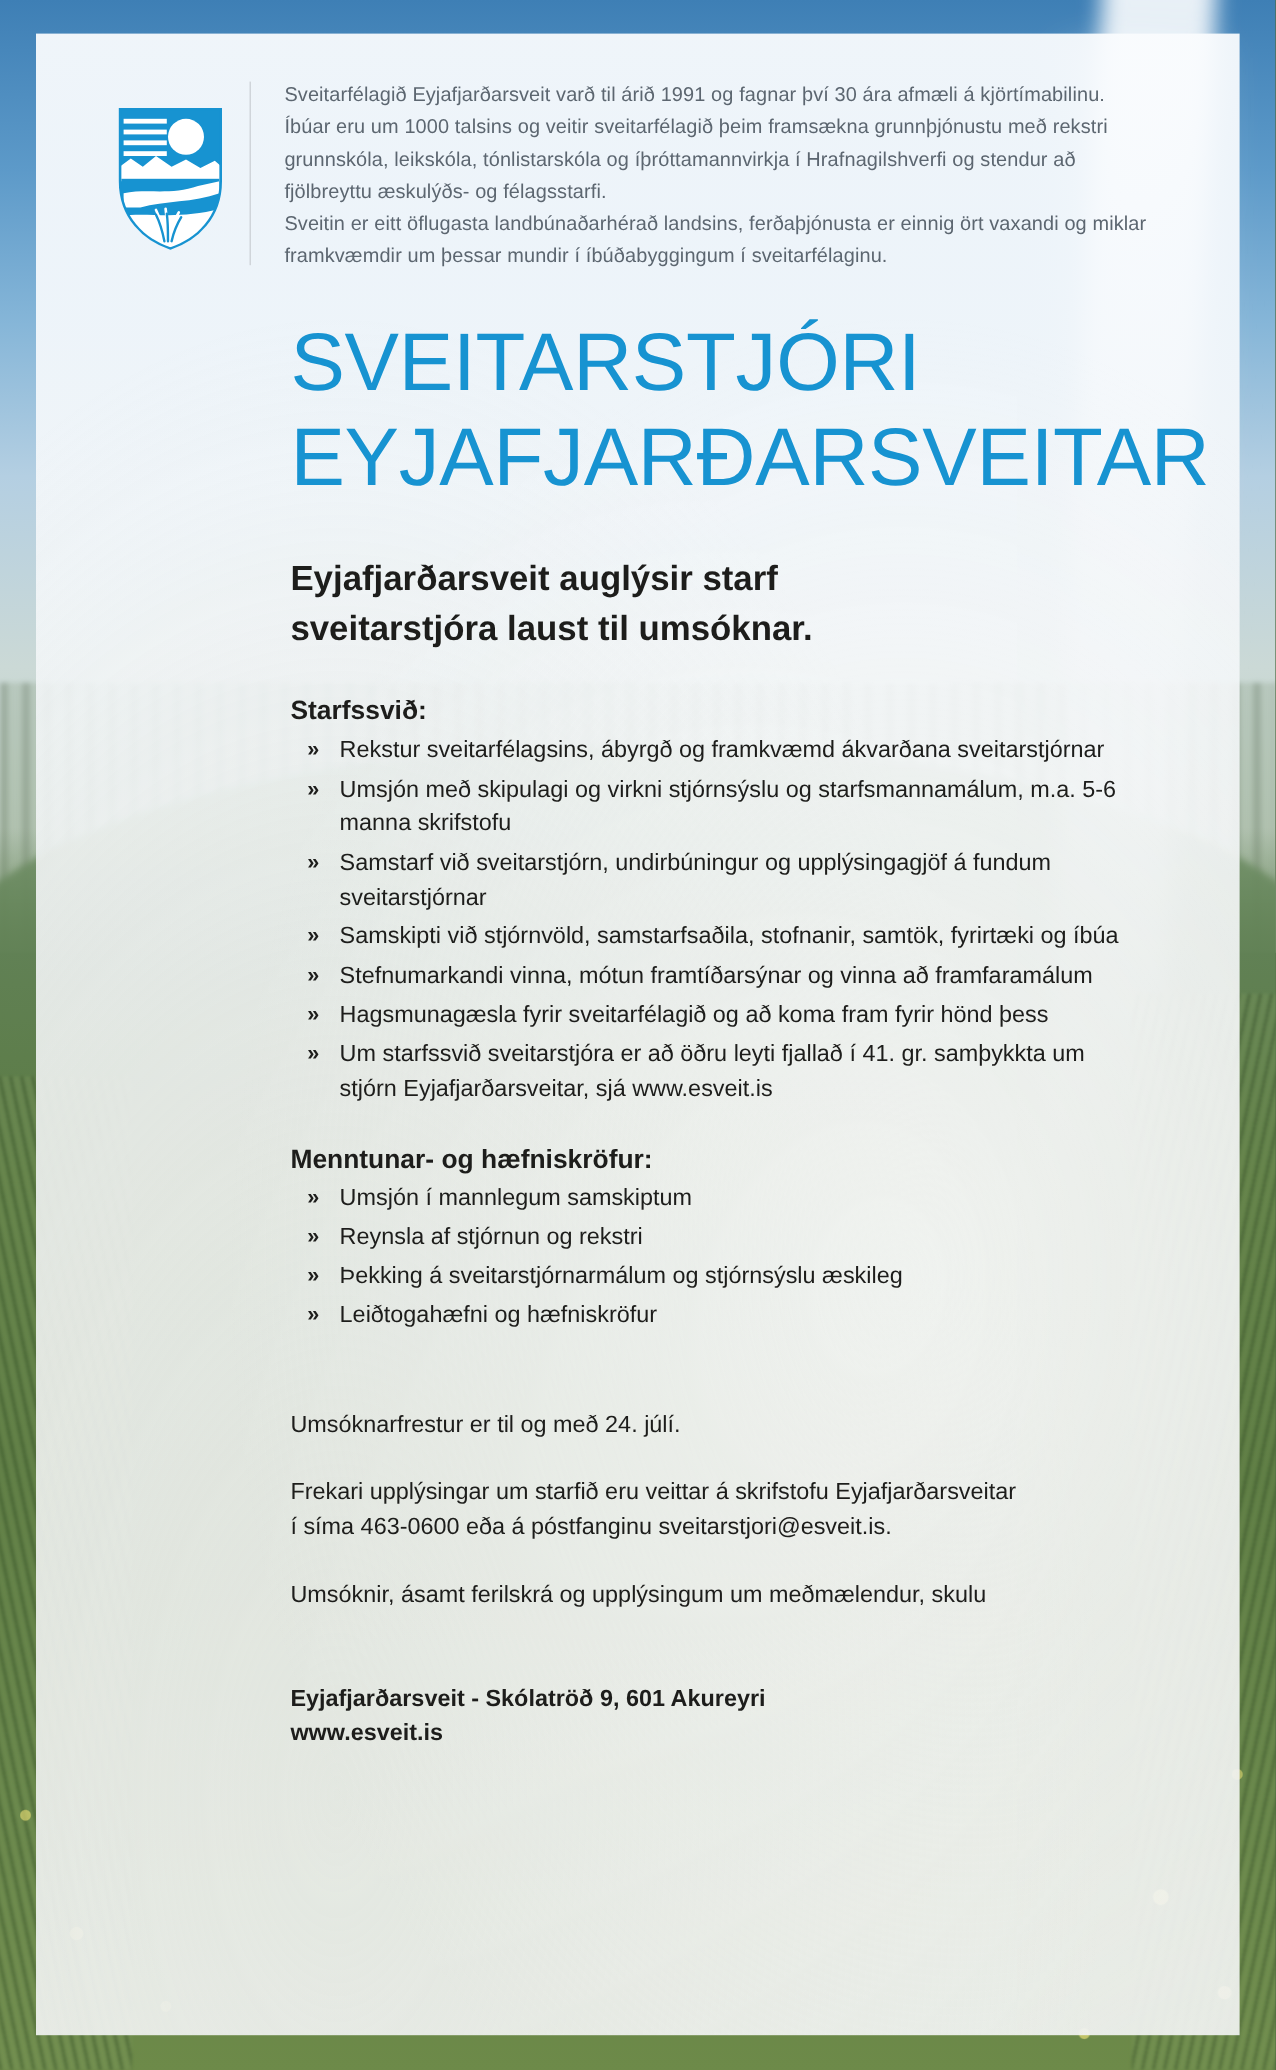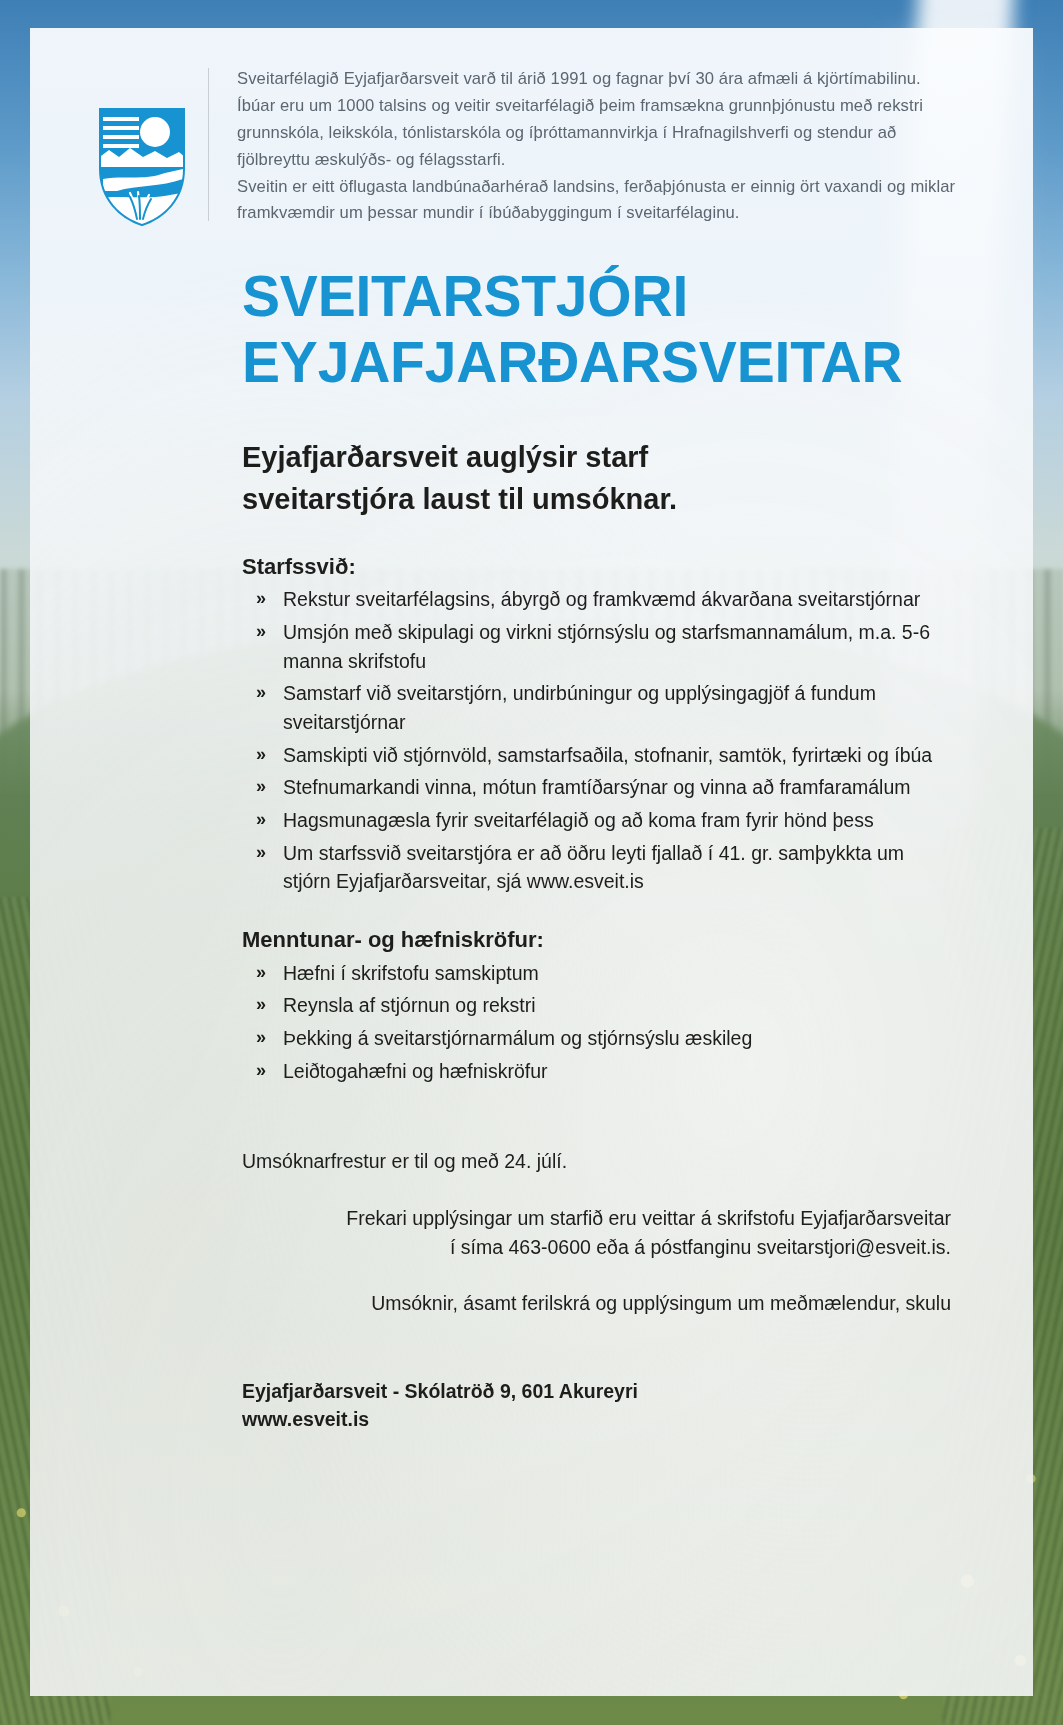--- a/index.html
+++ b/index.html
@@ -158,21 +158,21 @@
 
   .inner {
     position: relative;
     z-index: 3;
     padding: 28px 72px 0 45px;
   }
 
   
   .header-row {
     display: flex;
-    align-items: flex-end;
+    align-items: center;
     gap: 0;
     padding-top: 10px;
   }
   .crest-wrap {
     width: 133px;
     flex: 0 0 133px;
     display: flex;
     justify-content: center;
     padding-top: 4px;
   }
@@ -194,23 +194,23 @@
     line-height: 1.62;
     letter-spacing: .1px;
   }
   .intro p { margin: 0; }
 
   
   .title {
     margin: 36px 0 0 0;
     padding-left: 167px;
     color: #1793d1;
-    font-size: 57px;
+    font-size: 68px;
     line-height: 1.16;
-    font-weight: 700;
+    font-weight: 400;
     letter-spacing: -0.2px;
   }
   .title .line { display: block; white-space: nowrap; }
 
   
   .body {
     padding-left: 167px;
     padding-right: 10px;
     color: #1d1d1b;
   }
@@ -249,21 +249,21 @@
     font-weight: 700;
     font-size: 18px;
   }
 
   .para {
     margin: 0;
     font-size: 19.5px;
     line-height: 1.47;
   }
   .para.gap-big { margin-top: 62px; }
-  .para.gap { margin-top: 28px; text-align: right; }
+  .para.gap { margin-top: 28px; }
   .para .line { display: block; }
 
   .footer {
     margin-top: 60px;
     font-size: 19.5px;
     font-weight: 700;
     line-height: 1.42;
     padding-bottom: 40px;
   }
   .footer .line { display: block; }
@@ -379,21 +379,21 @@
         <li>
           <span class="marker">»</span>
           <span>Um starfssvið sveitarstjóra er að öðru leyti fjallað í 41. gr. samþykkta um stjórn Eyjafjarðarsveitar, sjá www.esveit.is</span>
         </li>
       </ul>
 
       <h2 class="sect-head second">Menntunar- og hæfniskröfur:</h2>
       <ul class="bullets">
         <li>
           <span class="marker">»</span>
-          <span>Hæfni í skrifstofu samskiptum</span>
+          <span>Umsjón í mannlegum samskiptum</span>
         </li>
         <li>
           <span class="marker">»</span>
           <span>Reynsla af stjórnun og rekstri</span>
         </li>
         <li>
           <span class="marker">»</span>
           <span>Þekking á sveitarstjórnarmálum og stjórnsýslu æskileg</span>
         </li>
         <li>

